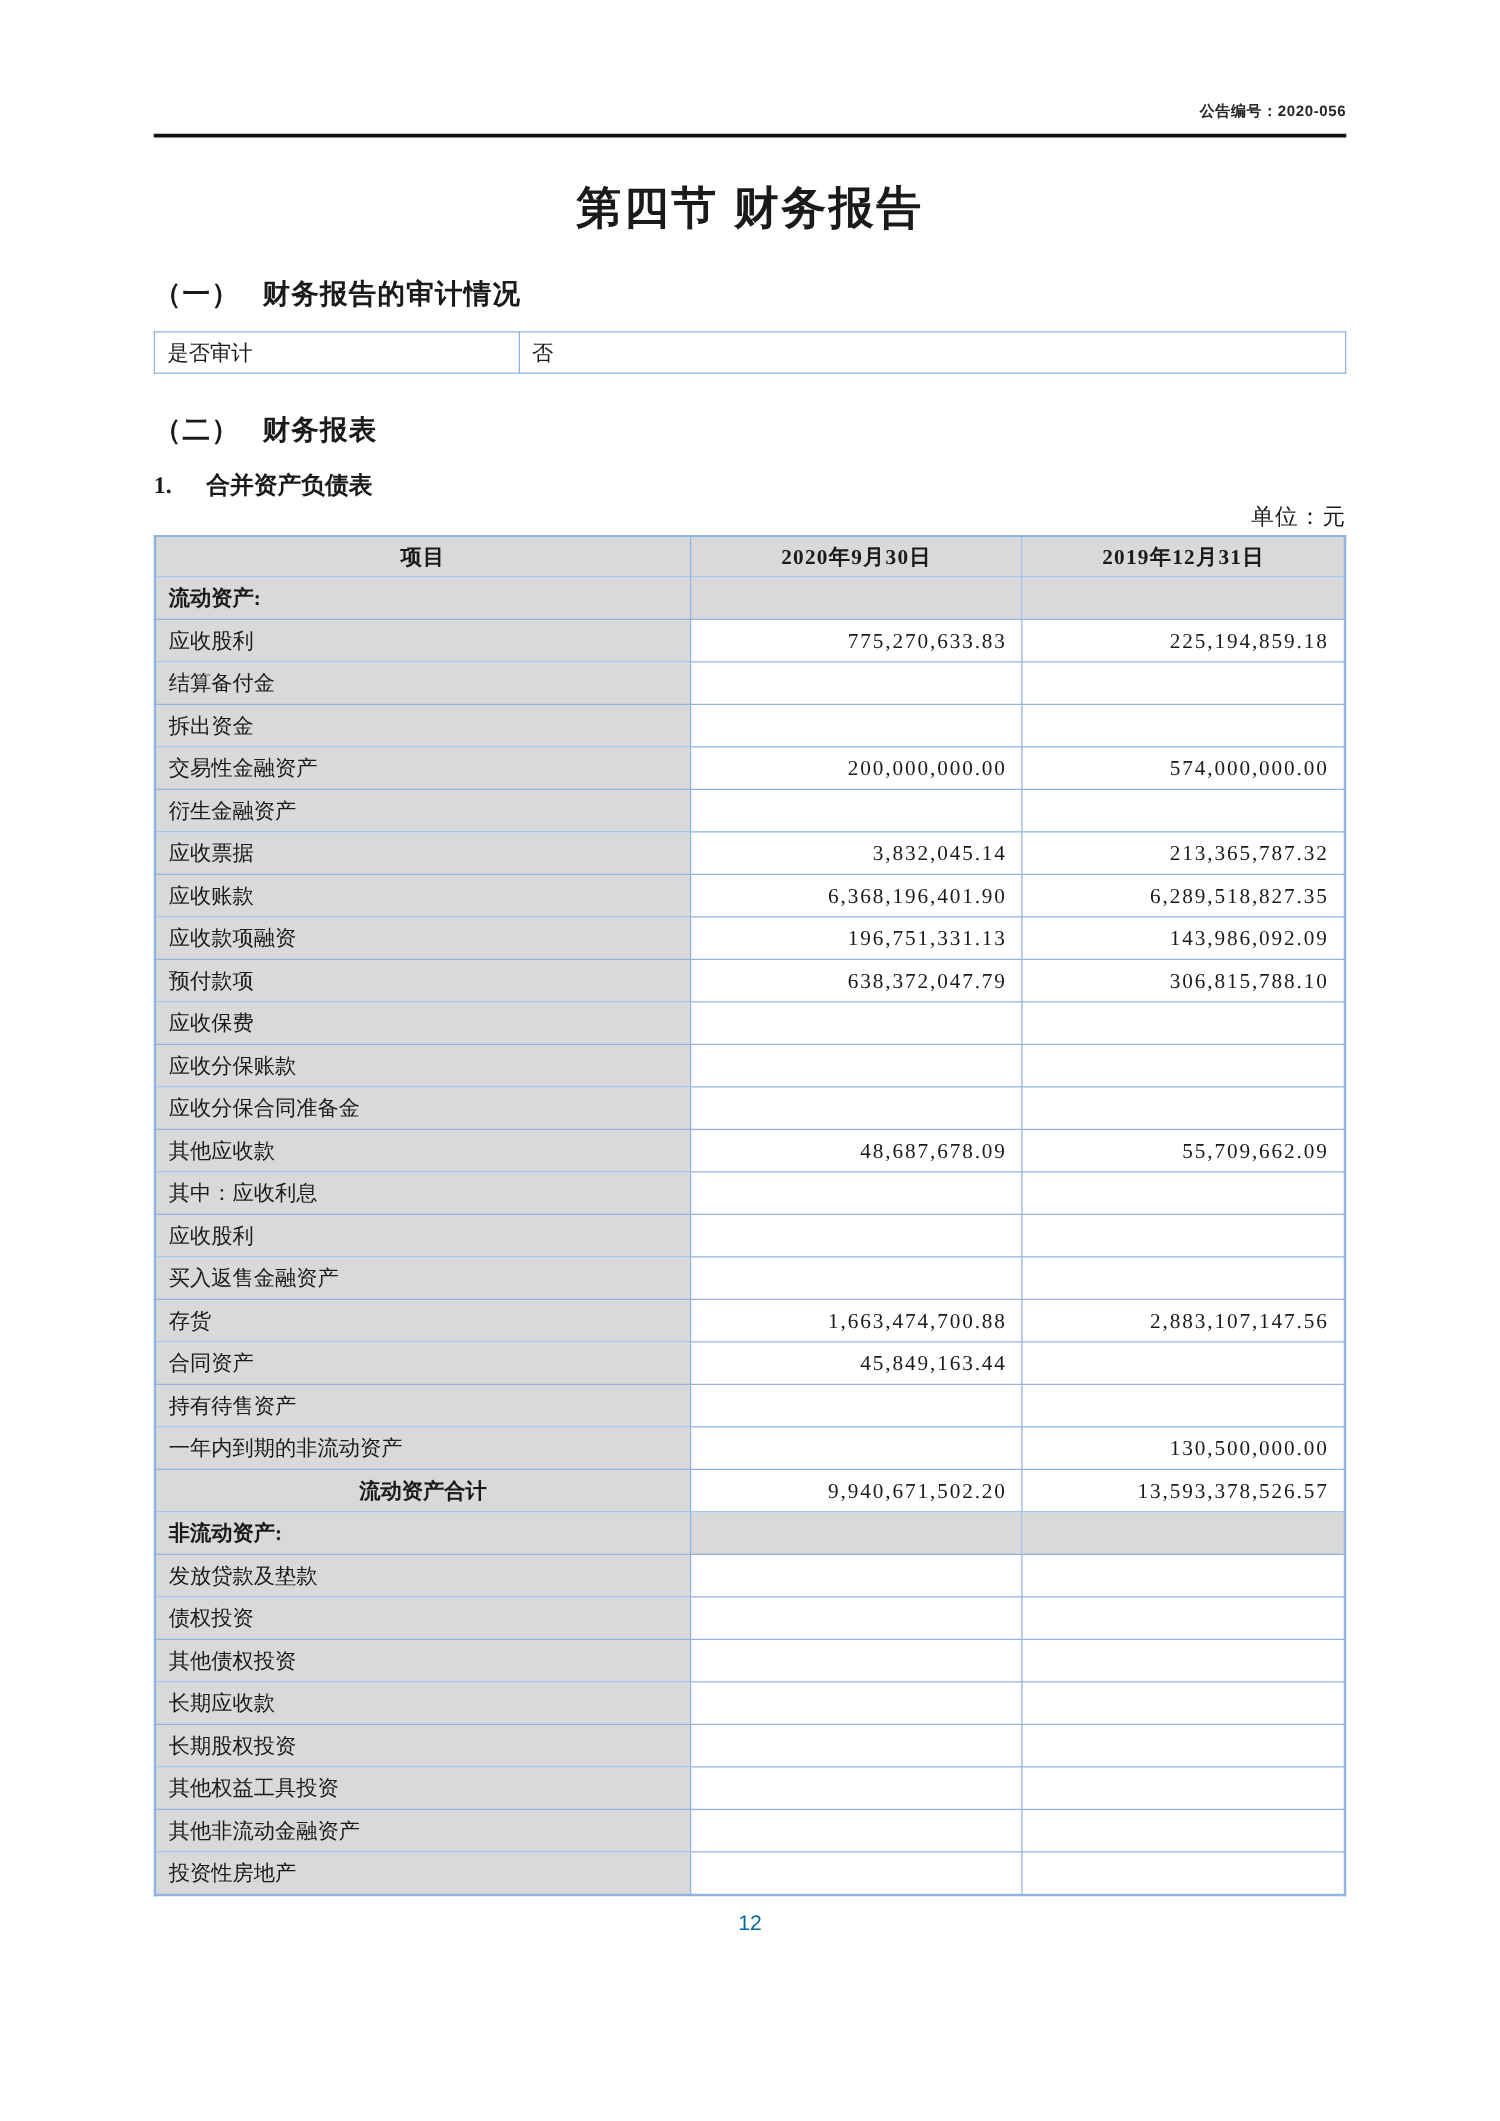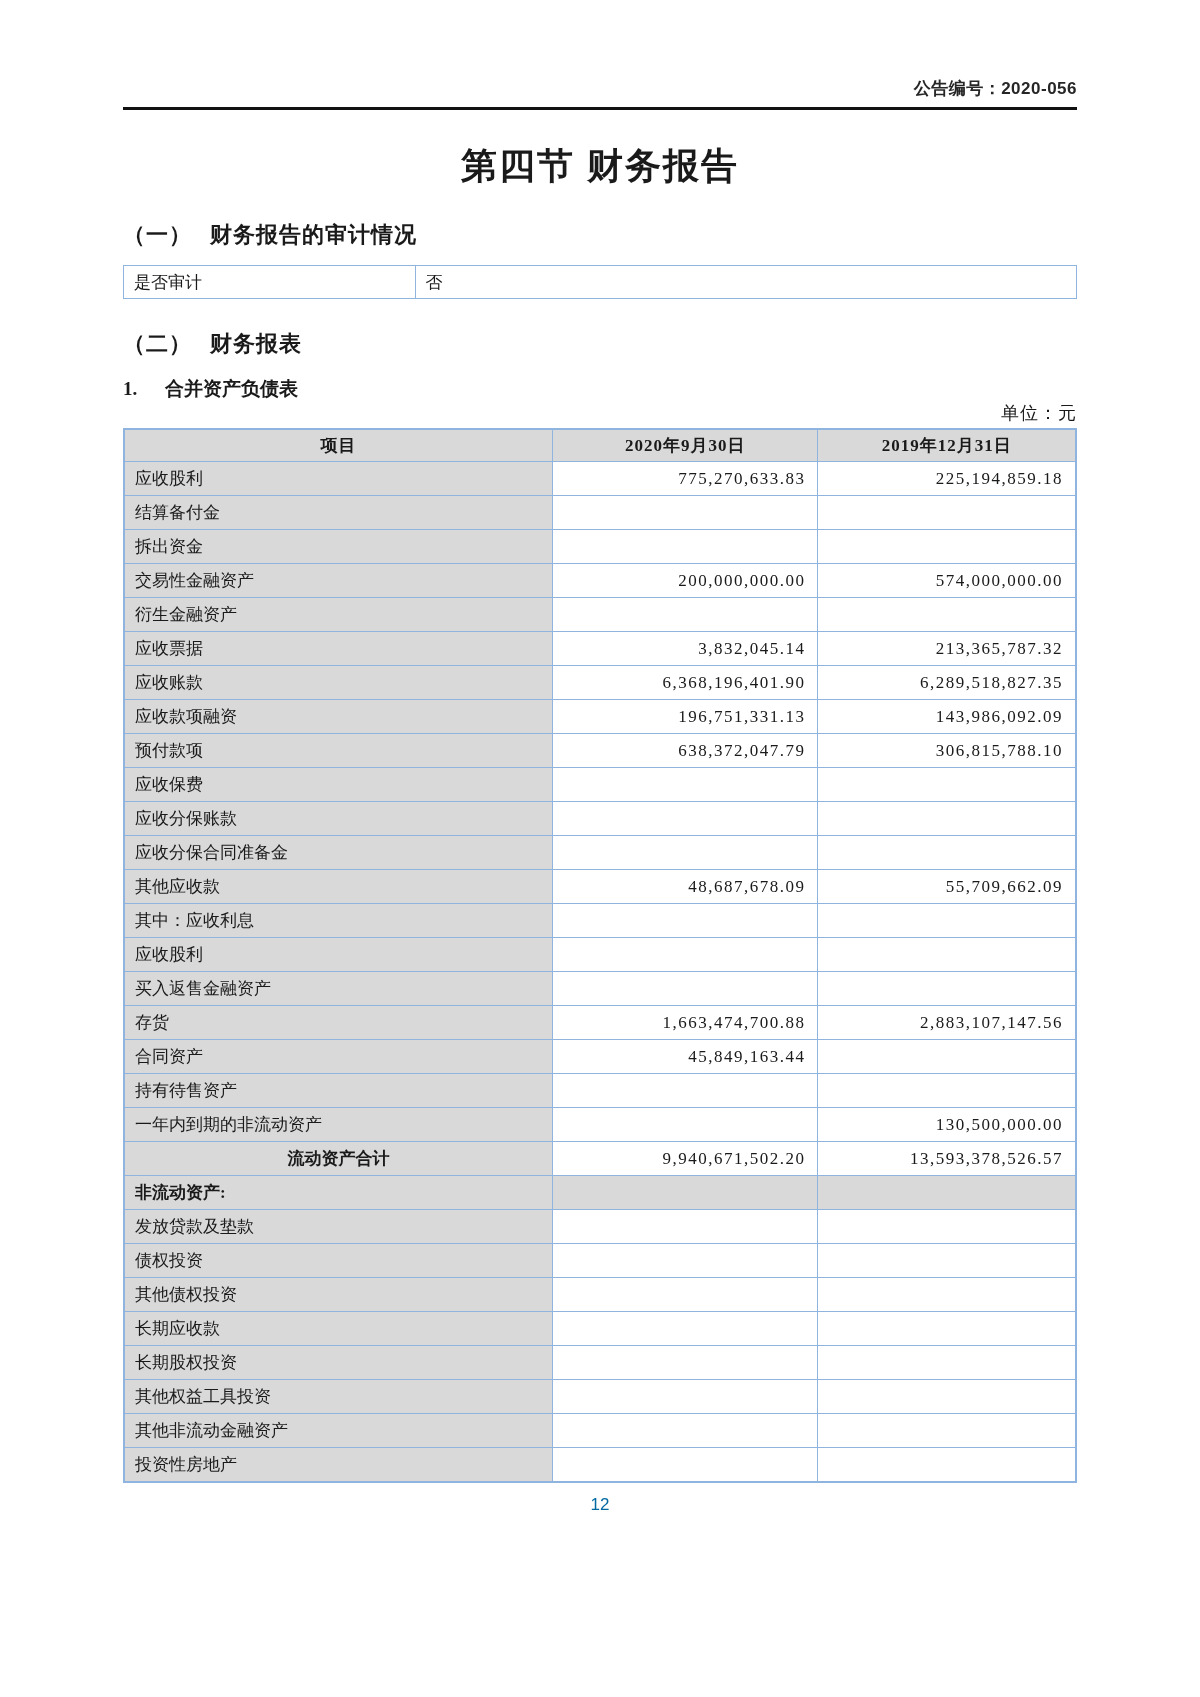--- a/index.html
+++ b/index.html
@@ -16,21 +16,21 @@
     color: #1a1a1a;
     font-family: "Liberation Serif", "DejaVu Serif", serif;
     overflow: hidden;
     box-sizing: border-box;
     padding: 78px 123px 0 123px;
   }
   
   .header-meta {
     text-align: right;
     font-family: "Liberation Sans", "DejaVu Sans", sans-serif;
-    font-size: 17px;
+    font-size: 12px;
     font-weight: bold;
     color: #262626;
     letter-spacing: 0.5px;
     line-height: 22px;
   }
   .header-rule {
     border: none;
     border-top: 3px solid #111111;
     margin: 7px 0 0 0;
   }
@@ -182,20 +182,25 @@
       <col style="width:27.1%">
     </colgroup>
     <thead>
       <tr>
         <th>项目</th>
         <th>2020年9月30日</th>
         <th>2019年12月31日</th>
       </tr>
     </thead>
     <tbody>
+        <tr class="row-section">
+          <td class="label-cell">流动资产:</td>
+          <td class="value-cell"></td>
+          <td class="value-cell"></td>
+        </tr>
         <tr class="row-item">
           <td class="label-cell">应收股利</td>
           <td class="value-cell">775,270,633.83</td>
           <td class="value-cell">225,194,859.18</td>
         </tr>
         <tr class="row-item">
           <td class="label-cell">结算备付金</td>
           <td class="value-cell"></td>
           <td class="value-cell"></td>
         </tr>

